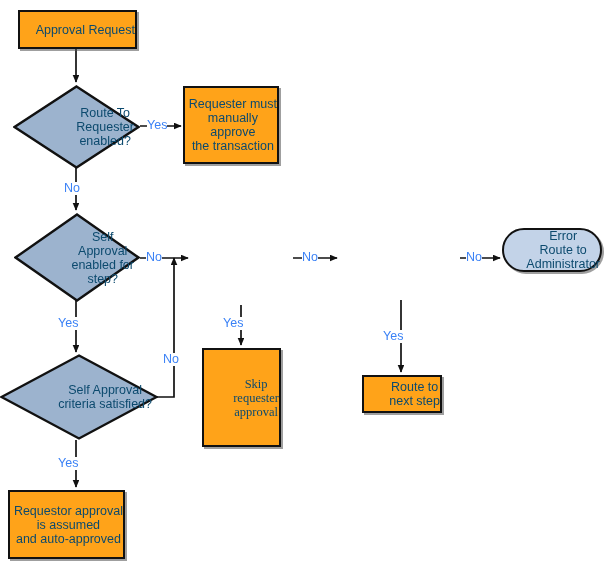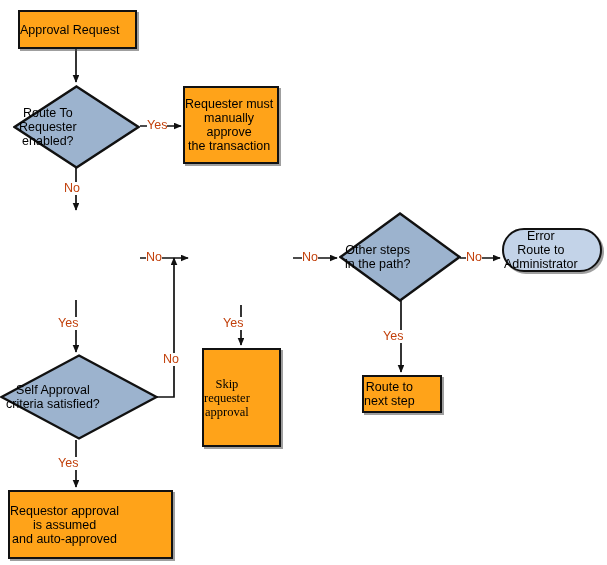--- a/index.html
+++ b/index.html
@@ -1,36 +1,36 @@
 <!DOCTYPE html>
 <html><head>
 <meta charset="utf-8">
 <style>
   html,body{margin:0;padding:0;background:#ffffff;}
   body{width:607px;height:565px;font-family:"Liberation Sans",sans-serif;}
   #canvas{position:relative;width:607px;height:565px;overflow:hidden;background:#ffffff;}
   svg#wires{position:absolute;left:0;top:0;width:607px;height:565px;}
 
   .node{position:absolute;box-sizing:border-box;display:flex;align-items:center;
-        justify-content:flex-start;text-align:center;line-height:1.12;color:#000000;}
+        justify-content:flex-end;text-align:center;line-height:1.12;color:#0c4a6e;}
 
   
   .box{background:#FFA319;border:2px solid #111111;font-size:12.5px;
        box-shadow:2px 2px 0 rgba(80,80,80,.55);}
 
   
   .terminal{background:#C3D3E8;border:2px solid #111111;border-radius:26px;font-size:12.5px;
             box-shadow:2px 2px 0 rgba(80,80,80,.55);}
 
   
   .diamond{background:transparent;border:none;}
   .diamond .dshape{position:absolute;left:0;top:0;width:100%;height:100%;}
   .diamond .dlabel{position:relative;z-index:2;font-size:12.5px;padding:0 6px;}
 
-  .edge-label{position:absolute;font-size:12.5px;color:#c2410c;white-space:nowrap;
+  .edge-label{position:absolute;font-size:12.5px;color:#3b82f6;white-space:nowrap;
               background:#ffffff;line-height:1;}
 </style>
 </head>
 <body>
 
 <div id="canvas">
 
   <svg id="wires" viewBox="0 0 607 565" xmlns="http://www.w3.org/2000/svg">
     <defs>
       <marker id="ah" markerWidth="9" markerHeight="9" refX="7.2" refY="3.4" orient="auto" markerUnits="userSpaceOnUse">
@@ -71,49 +71,49 @@
     <svg class="dshape" viewBox="0 0 127 84" preserveAspectRatio="none">
       <polygon points="63.5,1.5 125.5,42 63.5,82.5 1.5,42" fill="#9CB3CE" stroke="#111111" stroke-width="2.4"></polygon>
     </svg>
     <span class="dlabel">Route To<br>Requester<br>enabled?</span>
   </div>
 
   <div class="node box" style="left:183px;top:86px;width:96px;height:78px;">
     <span>Requester must<br>manually<br>approve<br>the transaction</span>
   </div>
 
+  <div class="node diamond" style="left:14px;top:213px;width:126px;height:89px;">
+    <svg class="dshape" viewBox="0 0 126 89" preserveAspectRatio="none">
+      <polygon points="63,1.5 124.5,44.5 63,87.5 1.5,44.5" fill="#9CB3CE" stroke="#111111" stroke-width="2.4"></polygon>
+    </svg>
+    <span class="dlabel">Self<br>Approval<br>enabled for<br>step?</span>
+  </div>
 
 
-  <div class="node diamond" style="left:339px;top:212px;width:122px;height:90px;">
-    <svg class="dshape" viewBox="0 0 122 90" preserveAspectRatio="none">
-      <polygon points="61,1.5 120.5,45 61,88.5 1.5,45" fill="#9CB3CE" stroke="#111111" stroke-width="2.4"></polygon>
-    </svg>
-    <span class="dlabel">Other steps<br>in the path?</span>
-  </div>
 
   <div class="node terminal" style="left:502px;top:228px;width:100px;height:44px;">
     <span>Error<br>Route to<br>Administrator</span>
   </div>
 
   <div class="node diamond" style="left:0px;top:354px;width:158px;height:86px;">
     <svg class="dshape" viewBox="0 0 158 86" preserveAspectRatio="none">
       <polygon points="79,1.5 156.5,43 79,84.5 1.5,43" fill="#9CB3CE" stroke="#111111" stroke-width="2.4"></polygon>
     </svg>
     <span class="dlabel">Self Approval<br>criteria satisfied?</span>
   </div>
 
   <div class="node box" style="left:202px;top:348px;width:79px;height:99px;font-family:Liberation Serif, serif;">
     <span>Skip<br>requester<br>approval</span>
   </div>
 
   <div class="node box" style="left:362px;top:375px;width:80px;height:38px;">
     <span>Route to<br>next step</span>
   </div>
 
-  <div class="node box" style="left:8px;top:490px;width:165px;height:69px;">
+  <div class="node box" style="left:8px;top:490px;width:117px;height:69px;">
     <span>Requestor approval<br>is assumed<br>and auto-approved</span>
   </div>
 
   <span class="edge-label" style="left:147px;top:119px;">Yes</span>
 
   <span class="edge-label" style="left:64px;top:182px;">No</span>
 
   <span class="edge-label" style="left:146px;top:251px;">No</span>
 
   <span class="edge-label" style="left:58px;top:317px;">Yes</span>

